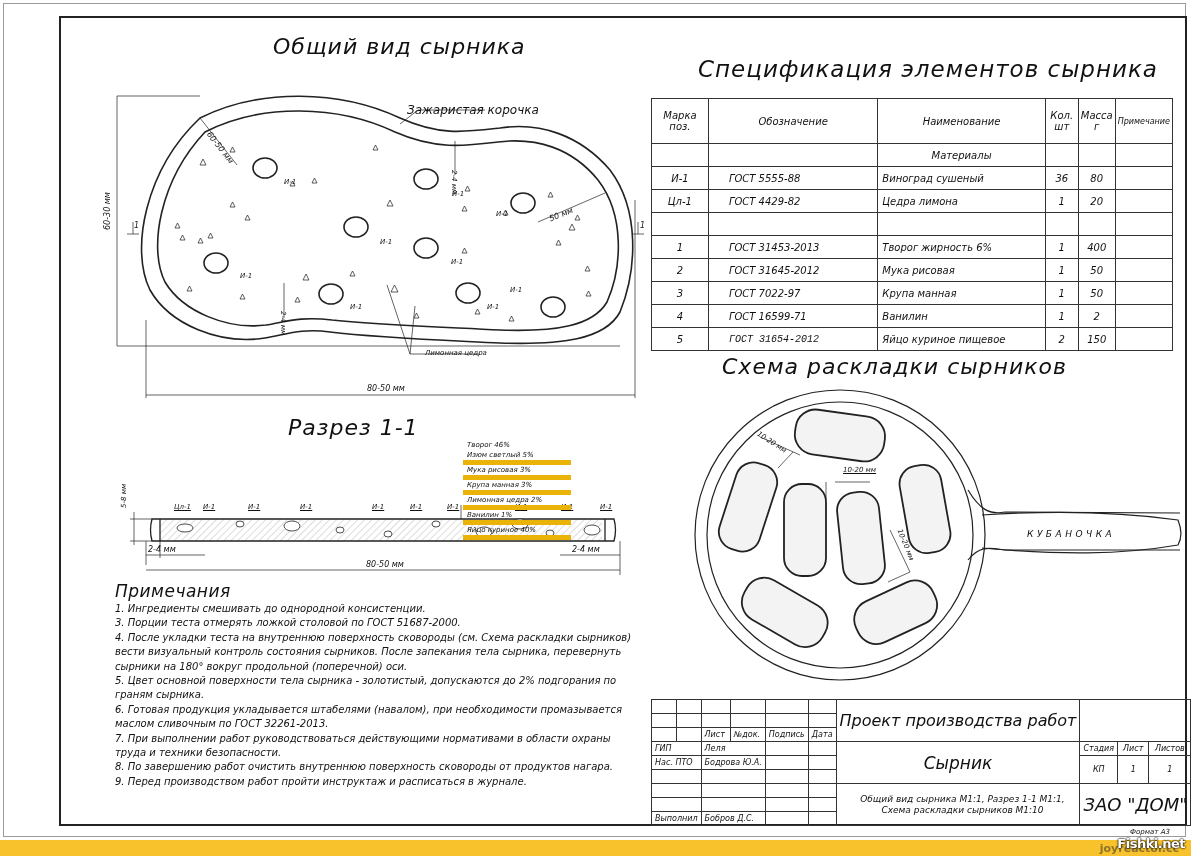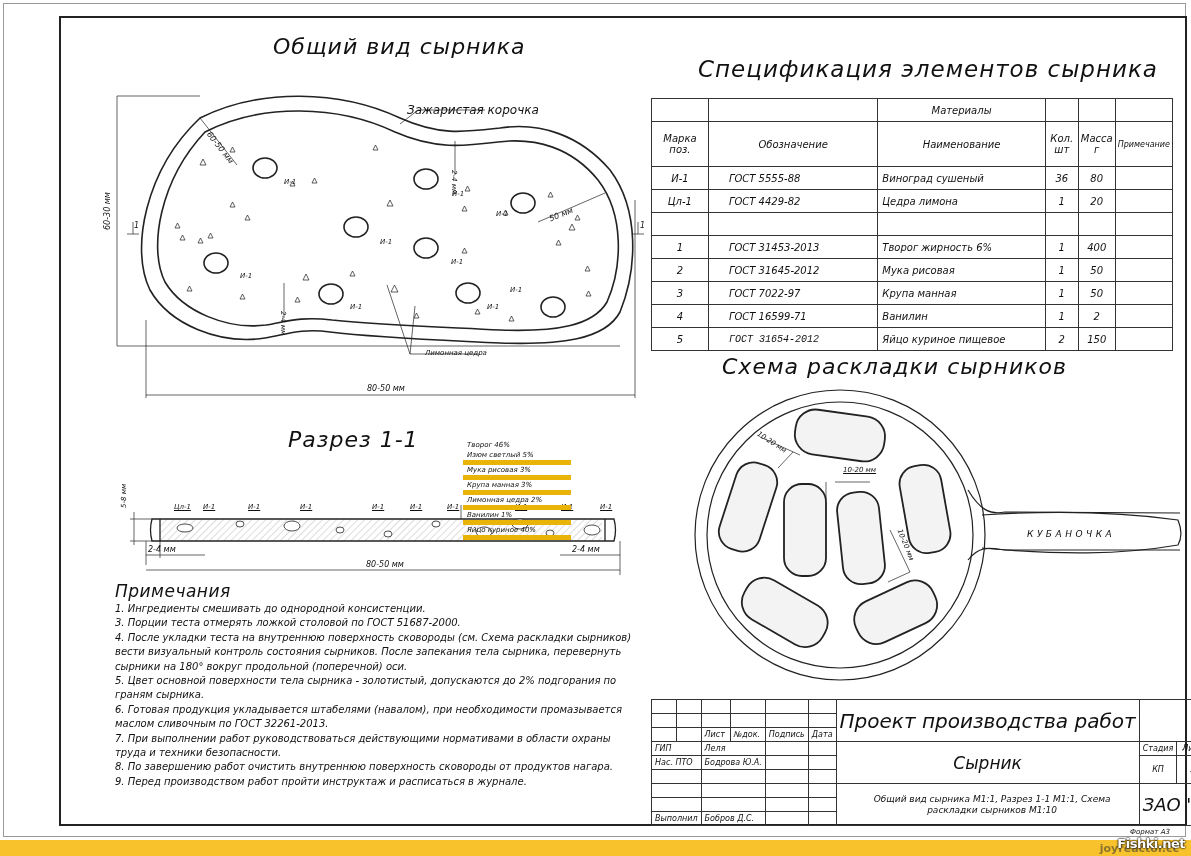--- a/index.html
+++ b/index.html
@@ -27,21 +27,21 @@
   .lbl{position:absolute;font:italic 8px "DejaVu Sans",sans-serif;white-space:nowrap;}
 </style>
 </head>
 <body>
 
 <div class="outer"></div>
 <div class="frame"></div>
 
 <div class="title" style="left:273px;top:34px;">Общий вид сырника</div>
 <div class="title" style="left:698px;top:56px;font-size:23px;">Спецификация элементов сырника</div>
-<div class="title" style="left:288px;top:427px;">Разрез 1-1</div>
+<div class="title" style="left:288px;top:415px;">Разрез 1-1</div>
 <div class="title" style="left:722px;top:354px;">Схема раскладки сырников</div>
 
 <svg width="1191" height="856">
   <g fill="none" stroke="#222" stroke-width="1.6">
     <path d="M200,118 C260,88 340,90 400,118 C440,136 465,132 500,128 C540,122 580,135 610,170 C640,210 637,270 620,312 C605,340 560,345 500,343 C440,340 380,338 330,332 C300,328 285,335 265,338 C220,345 170,325 150,290 C130,250 145,170 200,118 Z"></path>
     <path d="M205,132 C262,103 338,105 395,132 C436,150 465,146 498,142 C536,137 572,148 598,180 C625,215 622,268 607,302 C593,326 556,332 500,330 C442,327 382,325 332,320 C300,316 285,322 266,325 C228,330 183,312 165,282 C148,248 160,180 205,132 Z"></path>
 
     <g>
       <ellipse cx="265" cy="168" rx="12" ry="10"></ellipse>
       <ellipse cx="426" cy="179" rx="12" ry="10"></ellipse>
@@ -168,34 +168,34 @@
   <colgroup>
       <col style="width:57px">
       <col style="width:170px">
       <col style="width:168px">
       <col style="width:33px">
       <col style="width:37px">
       <col style="width:57px">
     </colgroup>
   <tbody>
       <tr>
-    <td></td>
-        <td></td>
-        <td class="c">Материалы</td>
-        <td></td>
-        <td></td>
-        <td></td>
-  </tr>
-  <tr>
     <th class="c">Марка поз.</th>
     <th class="c">Обозначение</th>
     <th class="c">Наименование</th>
     <th class="c">Кол. шт</th>
     <th class="c">Масса г</th>
     <th class="c" style="font-size:8px;">Примечание</th>
+  </tr>
+  <tr>
+    <td></td>
+        <td></td>
+        <td class="c">Материалы</td>
+        <td></td>
+        <td></td>
+        <td></td>
   </tr>
   </tbody>
     <tbody id="spec-body">
       <tr>
         <td class="c">И-1</td>
         <td style="padding-left: 20px;">ГОСТ 5555-88</td>
         <td>Виноград сушеный</td>
         <td class="c">36</td>
         <td class="c">80</td>
         <td></td>
@@ -318,21 +318,21 @@
       <col style="width:63px">
     </colgroup>
   <tbody>
       <tr>
         <td></td>
         <td></td>
         <td></td>
         <td></td>
         <td></td>
         <td></td>
-    <td rowspan="3" style="text-align:left;font-size:20px;">Проект производства работ</td>
+    <td rowspan="3" style="text-align:left;font-size:16px;">Проект производства работ</td>
     <td colspan="3" rowspan="3" style="border-left:none;"></td>
       </tr>
   <tr>
         <td></td>
         <td></td>
         <td></td>
         <td></td>
         <td></td>
         <td></td>
       </tr>

